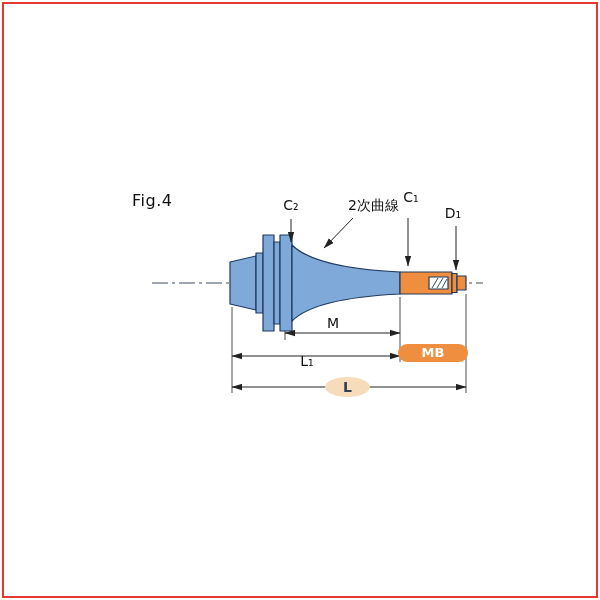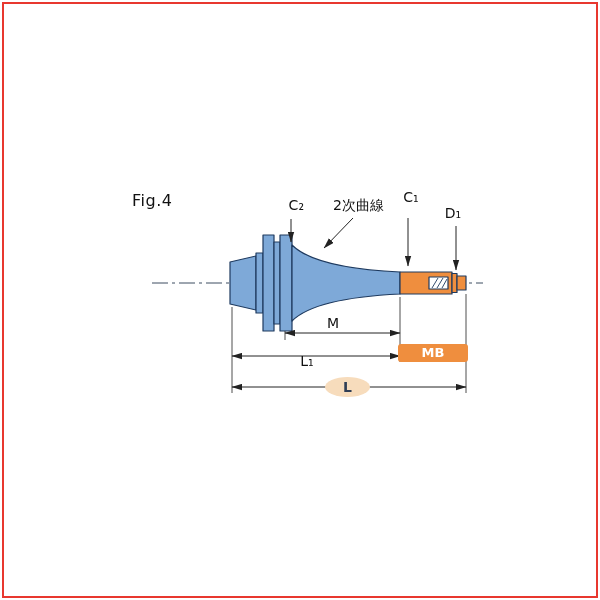--- a/index.html
+++ b/index.html
@@ -32,21 +32,21 @@
   .ext{stroke:var(--line-dark);stroke-width:0.8;fill:none;}
   .arrfill{fill:var(--line-dark);}
   .lbl{
     position:absolute;color:#111;font-size:14px;line-height:1.1;
     white-space:nowrap;
   }
   .lbl.ctr{text-align:center;}
   .fig{font-size:16px;color:#111;letter-spacing:0.5px;}
   .mb-badge{
     position:absolute;left:398px;top:344px;width:70px;height:18px;
-    background:var(--bar-orange);border-radius:3px;
+    background:var(--bar-orange);border-radius:9px;
     color:#ffffff;font-weight:bold;font-size:13px;line-height:18px;
     text-align:center;
   }
   .l-badge{
     position:absolute;left:325px;top:377px;width:45px;height:20px;
     background:var(--badge-peach);border-radius:50%;
     color:#2f3e55;font-weight:bold;font-size:14px;line-height:20px;
     text-align:center;
   }
 </style>
@@ -120,23 +120,23 @@
     <g>
       <line class="dimline" x1="232" y1="356" x2="400" y2="356" marker-start="url(#arw)" marker-end="url(#arw)"></line>
     </g>
     <g>
       <line class="dimline" x1="232" y1="387" x2="466" y2="387" marker-start="url(#arw)" marker-end="url(#arw)"></line>
     </g>
   </svg>
 
   <div class="lbl fig" style="left:132px;top:192px;">Fig.4</div>
 
-  <div class="lbl ctr" style="left:278px;top:198px;width:26px;text-align:right;">C₂</div>
+  <div class="lbl ctr" style="left:278px;top:198px;width:26px;">C₂</div>
 
-  <div class="lbl" style="left:333px;top:198px;">2次曲線</div>
+  <div class="lbl" style="left:348px;top:198px;">2次曲線</div>
 
   <div class="lbl ctr" style="left:398px;top:190px;width:26px;">C₁</div>
 
   <div class="lbl ctr" style="left:440px;top:206px;width:26px;">D₁</div>
 
   <div class="lbl ctr" style="left:321px;top:316px;width:24px;">M</div>
 
   <div class="lbl ctr" style="left:294px;top:354px;width:26px;">L₁</div>
 
   <div class="mb-badge">MB</div>

